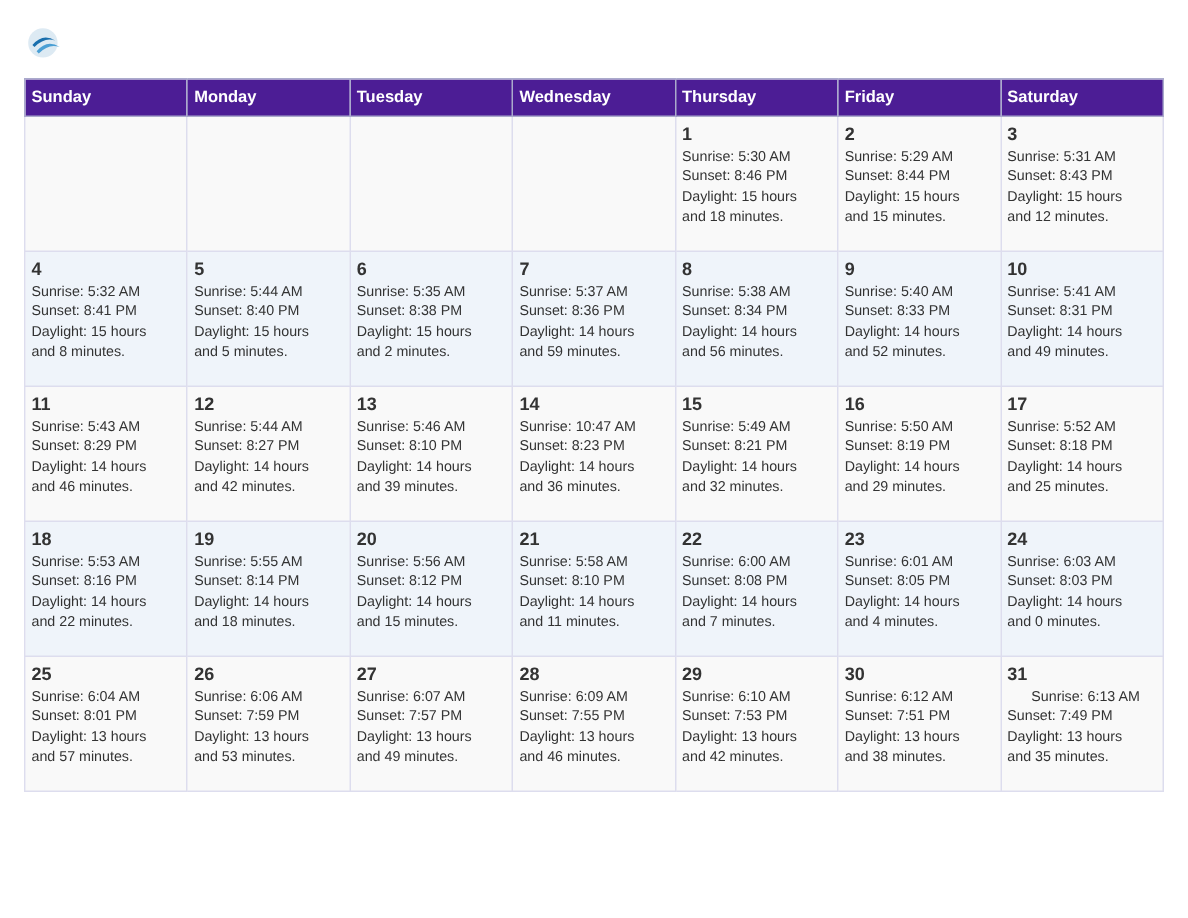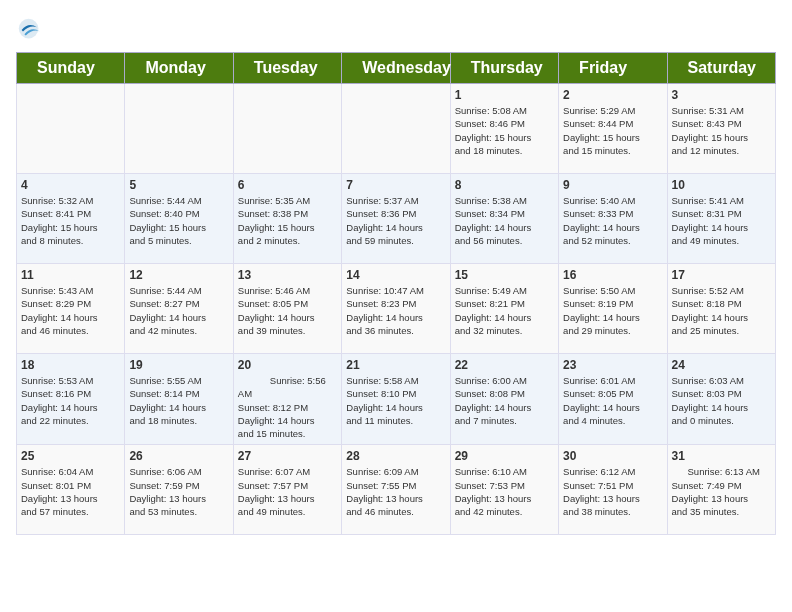--- a/index.html
+++ b/index.html
@@ -51,24 +51,24 @@
     .subtitle {
       font-size: 16px;
       color: #555;
     }
     table {
       width: 100%;
       border-collapse: collapse;
       table-layout: fixed;
     }
     thead tr th {
-      background-color: #4d7c0f;
+      background-color: #4c1d95;
       color: #fff;
-      font-size: 16px;
-      padding: 6px 20px;
+      font-size: 11px;
+      padding: 6px 4px;
       text-align: left;
       border: 1px solid #aac;
     }
     tbody tr td {
       vertical-align: top;
       font-size: 10px;
       color: #333;
       padding: 4px 4px;
       border: 1px solid #dde;
       min-height: 80px;
@@ -124,21 +124,21 @@
         <th>Friday</th>
         <th>Saturday</th>
       </tr>
   </thead>
   <tbody id="calendar-body">
   <tr>
         <td></td>
         <td></td>
         <td></td>
         <td></td>
-        <td><span class="day-num">1</span><span class="day-info" style="white-space: pre-line;">Sunrise: 5:08 AM
+        <td><span class="day-num">1</span><span class="day-info" style="white-space: pre-line;">Sunrise: 5:30 AM
 Sunset: 8:46 PM
 Daylight: 15 hours
 and 18 minutes.</span></td>
         <td><span class="day-num">2</span><span class="day-info" style="white-space: pre-line;">Sunrise: 5:29 AM
 Sunset: 8:44 PM
 Daylight: 15 hours
 and 15 minutes.</span></td>
         <td><span class="day-num">3</span><span class="day-info" style="white-space: pre-line;">Sunrise: 5:31 AM
 Sunset: 8:43 PM
 Daylight: 15 hours
@@ -177,21 +177,21 @@
       <tr>
         <td><span class="day-num">11</span><span class="day-info" style="white-space: pre-line;">Sunrise: 5:43 AM
 Sunset: 8:29 PM
 Daylight: 14 hours
 and 46 minutes.</span></td>
         <td><span class="day-num">12</span><span class="day-info" style="white-space: pre-line;">Sunrise: 5:44 AM
 Sunset: 8:27 PM
 Daylight: 14 hours
 and 42 minutes.</span></td>
         <td><span class="day-num">13</span><span class="day-info" style="white-space: pre-line;">Sunrise: 5:46 AM
-Sunset: 8:05 PM
+Sunset: 8:10 PM
 Daylight: 14 hours
 and 39 minutes.</span></td>
         <td><span class="day-num">14</span><span class="day-info" style="white-space: pre-line;">Sunrise: 10:47 AM
 Sunset: 8:23 PM
 Daylight: 14 hours
 and 36 minutes.</span></td>
         <td><span class="day-num">15</span><span class="day-info" style="white-space: pre-line;">Sunrise: 5:49 AM
 Sunset: 8:21 PM
 Daylight: 14 hours
 and 32 minutes.</span></td>
@@ -206,21 +206,21 @@
       </tr>
       <tr>
         <td><span class="day-num">18</span><span class="day-info" style="white-space: pre-line;">Sunrise: 5:53 AM
 Sunset: 8:16 PM
 Daylight: 14 hours
 and 22 minutes.</span></td>
         <td><span class="day-num">19</span><span class="day-info" style="white-space: pre-line;">Sunrise: 5:55 AM
 Sunset: 8:14 PM
 Daylight: 14 hours
 and 18 minutes.</span></td>
-        <td><span class="day-num">20</span><span class="day-info" style="white-space: pre-line; margin-left: 32px;">Sunrise: 5:56 AM
+        <td><span class="day-num">20</span><span class="day-info" style="white-space: pre-line;">Sunrise: 5:56 AM
 Sunset: 8:12 PM
 Daylight: 14 hours
 and 15 minutes.</span></td>
         <td><span class="day-num">21</span><span class="day-info" style="white-space: pre-line;">Sunrise: 5:58 AM
 Sunset: 8:10 PM
 Daylight: 14 hours
 and 11 minutes.</span></td>
         <td><span class="day-num">22</span><span class="day-info" style="white-space: pre-line;">Sunrise: 6:00 AM
 Sunset: 8:08 PM
 Daylight: 14 hours

